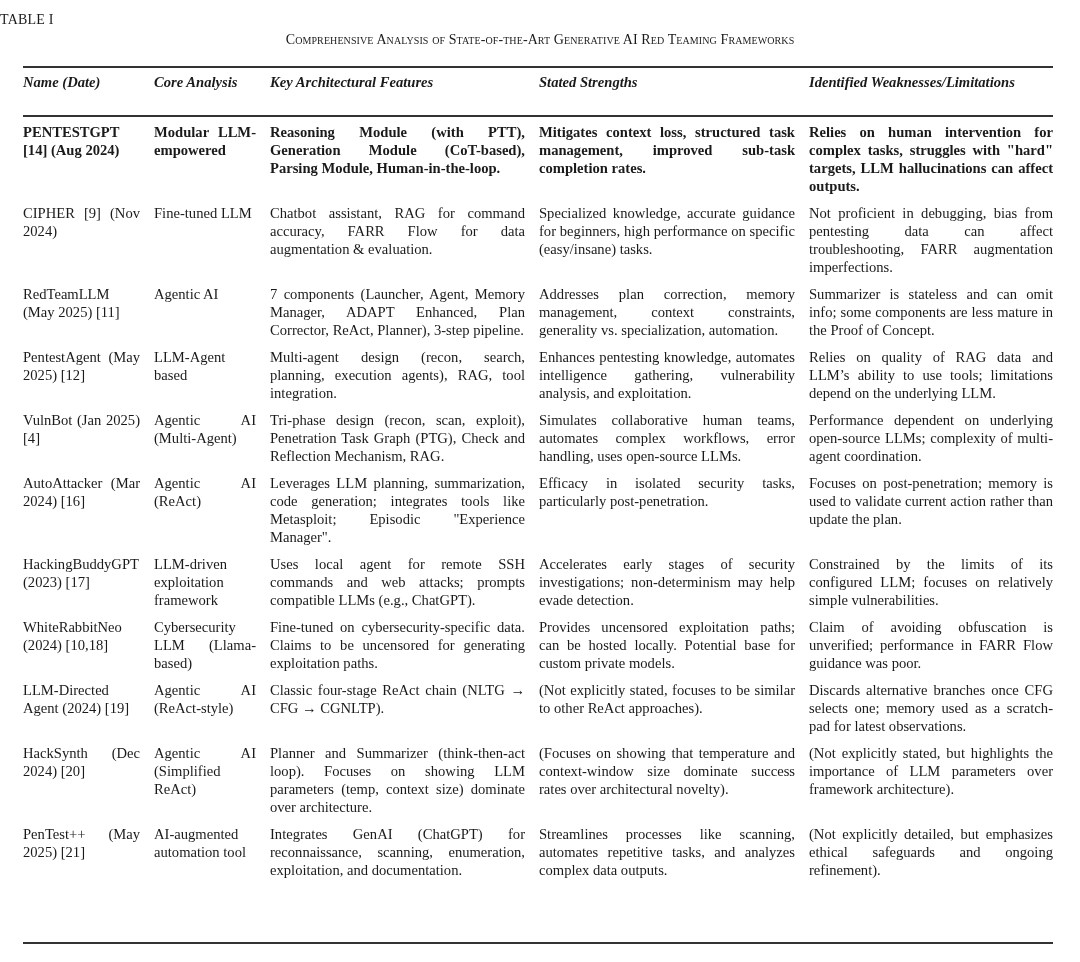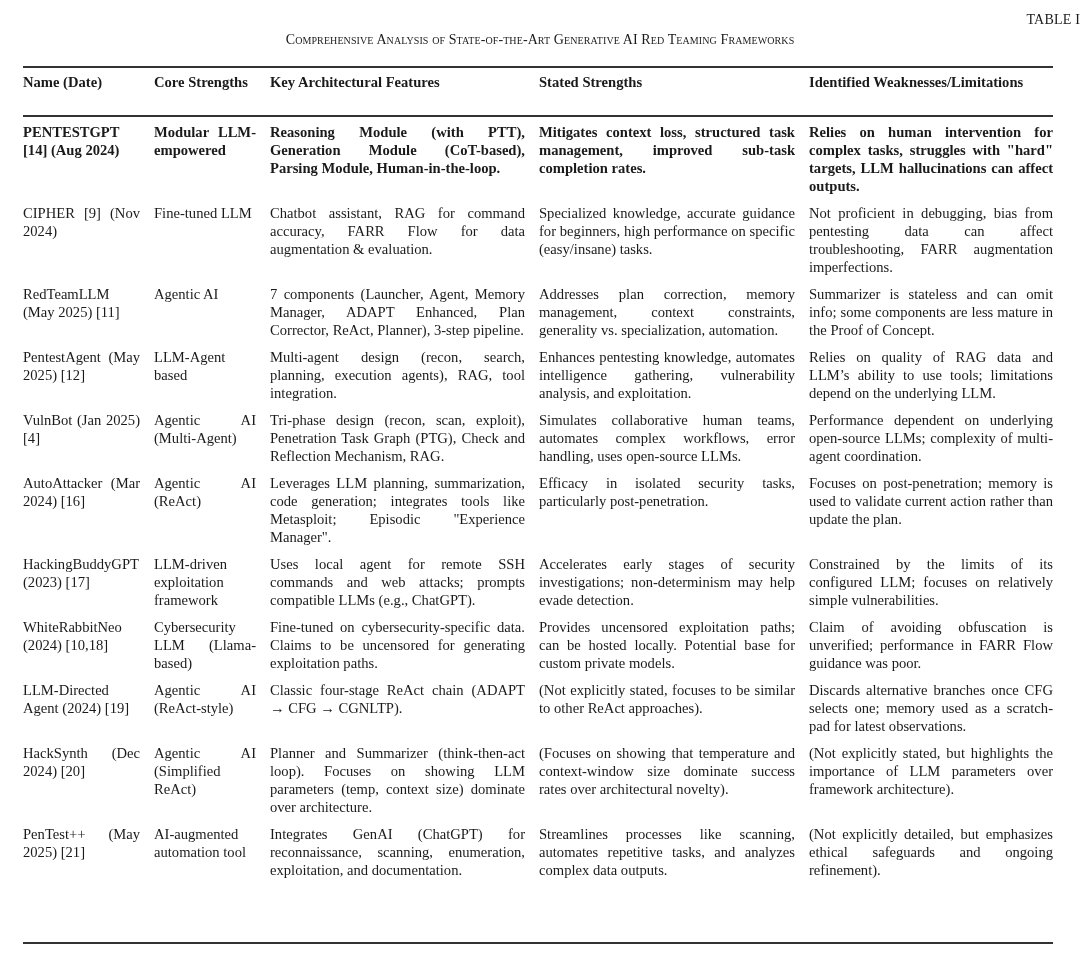--- a/index.html
+++ b/index.html
@@ -3,41 +3,41 @@
   <meta charset="utf-8">
   <style>
     html, body { margin: 0; padding: 0; background: #ffffff; }
     body {
       width: 1080px; height: 962px; position: relative; overflow: hidden;
       font-family: "Liberation Serif", "DejaVu Serif", serif;
       color: #1a1a1a;
     }
     .caption-label {
       position: absolute; top: 12px; left: 0; width: 1080px;
-      text-align: right; font-size: 14px; letter-spacing: 0.2px;
+      text-align: left; font-size: 14px; letter-spacing: 0.2px;
     }
     .caption-title {
       position: absolute; top: 32px; left: 0; width: 1080px;
       text-align: center; font-size: 14px; font-variant: small-caps;
       letter-spacing: 0.1px;
     }
     .rule {
       position: absolute; left: 23px; width: 1030px; background: #333;
     }
     .rule.top { top: 66px; height: 2px; }
     .rule.mid { top: 115px; height: 1.5px; }
     .rule.bottom { top: 942px; height: 2px; }
     table.main {
       position: absolute; left: 23px; top: 68px; width: 1030px;
       border-collapse: collapse; table-layout: fixed;
       font-size: 14.6px; line-height: 18px;
     }
     table.main th {
       text-align: left; vertical-align: top; font-weight: bold;
-      padding: 5px 0 4px 0; height: 38px;
+      padding: 5px 0 4px 0; height: 38px; font-style: italic;
     }
     table.main td {
       vertical-align: top; text-align: justify; padding: 0;
       hyphens: manual;
     }
     table.main tbody tr td { padding-bottom: 9px; }
     table.main tbody tr:first-child td { padding-top: 8px; font-weight: bold; }
     col.c1 { width: 131px; }
     col.c2 { width: 116px; }
     col.c3 { width: 269px; }
@@ -60,21 +60,21 @@
   <colgroup>
     <col class="c1">
       <col class="c2">
       <col class="c3">
       <col class="c4">
       <col class="c5">
   </colgroup>
   <thead>
     <tr>
       <th class="pad">Name (Date)</th>
-      <th class="pad">Core Strengths</th>
+      <th class="pad">Core Analysis</th>
       <th class="pad">Key Architectural Features</th>
       <th class="pad">Stated Strengths</th>
       <th class="last">Identified Weaknesses/Limitations</th>
     </tr>
   </thead>
   <tbody id="table-body">
   <tr>
         <td class="pad">PENTESTGPT [14] (Aug 2024)</td>
         <td class="pad">Modular LLM-empowered</td>
         <td class="pad">Reasoning Module (with PTT), Generation Module (CoT-based), Parsing Module, Human-in-the-loop.</td>
@@ -126,21 +126,21 @@
       <tr>
         <td class="pad">WhiteRabbitNeo (2024) [10,18]</td>
         <td class="pad">Cybersecurity LLM (Llama-based)</td>
         <td class="pad">Fine-tuned on cybersecurity-specific data. Claims to be uncensored for generating exploitation paths.</td>
         <td class="pad">Provides uncensored exploitation paths; can be hosted locally. Potential base for custom private models.</td>
         <td class="last">Claim of avoiding obfuscation is unverified; performance in FARR Flow guidance was poor.</td>
       </tr>
       <tr>
         <td class="pad">LLM-Directed Agent (2024) [19]</td>
         <td class="pad">Agentic AI (ReAct-style)</td>
-        <td class="pad">Classic four-stage ReAct chain (ADAPT → CFG → CGNLTP).</td>
+        <td class="pad">Classic four-stage ReAct chain (NLTG → CFG → CGNLTP).</td>
         <td class="pad">(Not explicitly stated, focuses to be similar to other ReAct approaches).</td>
         <td class="last">Discards alternative branches once CFG selects one; memory used as a scratch-pad for latest observations.</td>
       </tr>
       <tr>
         <td class="pad">HackSynth (Dec 2024) [20]</td>
         <td class="pad">Agentic AI (Simplified ReAct)</td>
         <td class="pad">Planner and Summarizer (think-then-act loop). Focuses on showing LLM parameters (temp, context size) dominate over architecture.</td>
         <td class="pad">(Focuses on showing that temperature and context-window size dominate success rates over architectural novelty).</td>
         <td class="last">(Not explicitly stated, but highlights the importance of LLM parameters over framework architecture).</td>
       </tr>

